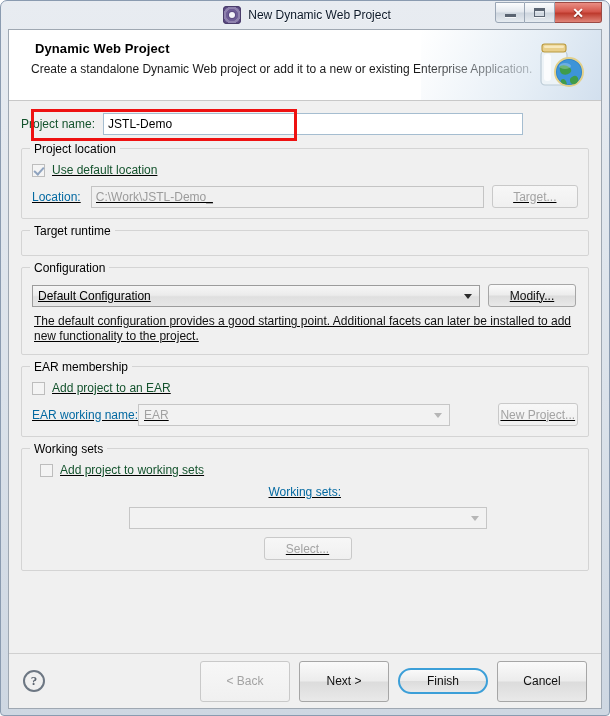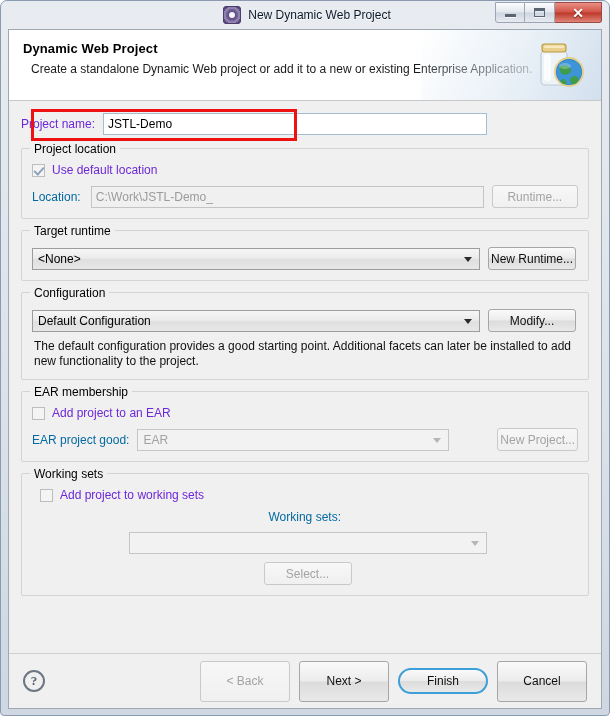--- a/index.html
+++ b/index.html
@@ -141,21 +141,21 @@
     position: absolute;
     right: 0; top: 0;
     width: 180px; height: 100%;
     background: linear-gradient(115deg, rgba(255,255,255,0) 0%, rgba(222,233,243,.75) 60%, rgba(205,220,236,.9) 100%);
     pointer-events: none;
   }
   .banner-title {
     font-size: 13px;
     font-weight: bold;
     color: #000000;
-    margin: 2px 0 6px 0;
+    margin: 2px 0 6px 12px;
     letter-spacing: .1px;
   }
   .banner-sub {
     font-size: 12px;
     color: #1a1a1a;
     margin-left: 8px;
   }
   .banner-icon {
     position: absolute;
     right: 14px; top: 9px;
@@ -185,21 +185,21 @@
     position: absolute;
     left: 10px; top: -4px;
     width: 266px; height: 32px;
     border: 3px solid #ee1111;
     box-sizing: border-box;
     pointer-events: none;
     z-index: 5;
   }
   .lbl {
     font-size: 12px;
-    color: #6d28d9;
+    color: #14532d;
     white-space: nowrap;
   }
   .lbl.dim { color: #0369a1; }
 
   .textfield {
     height: 22px;
     box-sizing: border-box;
     border: 1px solid #a5bdd0;
     background: #ffffff;
     font-family: "Liberation Sans", sans-serif;
@@ -216,20 +216,21 @@
   }
 
   
   .group {
     position: relative;
     border: 1px solid #d4d4d4;
     border-radius: 2px;
     margin-top: 11px;
     padding: 14px 10px 10px 10px;
     box-sizing: border-box;
+    text-decoration: underline;
   }
   .group > .group-title {
     position: absolute;
     top: -7px; left: 8px;
     background: #f0f0f0;
     padding: 0 4px;
     font-size: 12px;
     color: #000000;
     white-space: nowrap;
   }
@@ -405,46 +406,39 @@
         <ellipse cx="34" cy="27" rx="6" ry="3" fill="#ffffff" opacity="0.25"></ellipse>
       </svg>
     </div>
 
     <div class="page">
 
       <div class="pname-wrap">
         <div class="redbox"></div>
         <div class="row" style="gap:8px;">
           <span class="lbl">Project name:</span>
-          <input class="textfield" style="width: 384px;" value="JSTL-Demo">
+          <input class="textfield" style="width: 420px;" value="JSTL-Demo">
         </div>
       </div>
 
       <div class="group">
         <span class="group-title">Project location</span>
         <div class="cbrow">
           <span class="checkbox checked disabled"></span>
           <span class="lbl">Use default location</span>
         </div>
         <div class="field-row">
           <span class="lbl dim" style="width:52px;">Location:</span>
           <input class="textfield disabled" style="width: 402px;" readonly="" value="C:\Work\JSTL-Demo_">
-          <button class="btn disabled" style="width:88px;">Runtime...</button>
+          <button class="btn disabled" style="width:88px;">Target...</button>
         </div>
       </div>
 
       <div class="group">
         <span class="group-title">Target runtime</span>
-        <div class="field-row" style="margin-top:2px;">
-          <div class="combo" style="width:448px;">
-            <span class="combo-value">&lt;None&gt;</span>
-            <span class="arrow"></span>
-          </div>
-          <button class="btn" style="width:88px;">New Runtime...</button>
-        </div>
       </div>
 
 
       <div class="group">
         <span class="group-title">Configuration</span>
         <div class="field-row" style="margin-top:2px;">
           <div class="combo" style="width:448px;">
             <span class="combo-value">Default Configuration</span>
             <span class="arrow"></span>
           </div>
@@ -453,21 +447,21 @@
         <div class="desc">The default configuration provides a good starting point. Additional facets can later be installed to add new functionality to the project.</div>
       </div>
 
       <div class="group">
         <span class="group-title">EAR membership</span>
         <div class="cbrow">
           <span class="checkbox disabled"></span>
           <span class="lbl">Add project to an EAR</span>
         </div>
         <div class="field-row">
-          <span class="lbl dim" style="width:98px;">EAR project good:</span>
+          <span class="lbl dim" style="width:98px;">EAR working name:</span>
           <div class="combo disabled" style="width:348px;">
             <span class="combo-value">EAR</span>
             <span class="arrow"></span>
           </div>
           <button class="btn disabled" style="width:88px;margin-left:40px;">New Project...</button>
         </div>
       </div>
 
       <div class="group">
         <span class="group-title">Working sets</span>

